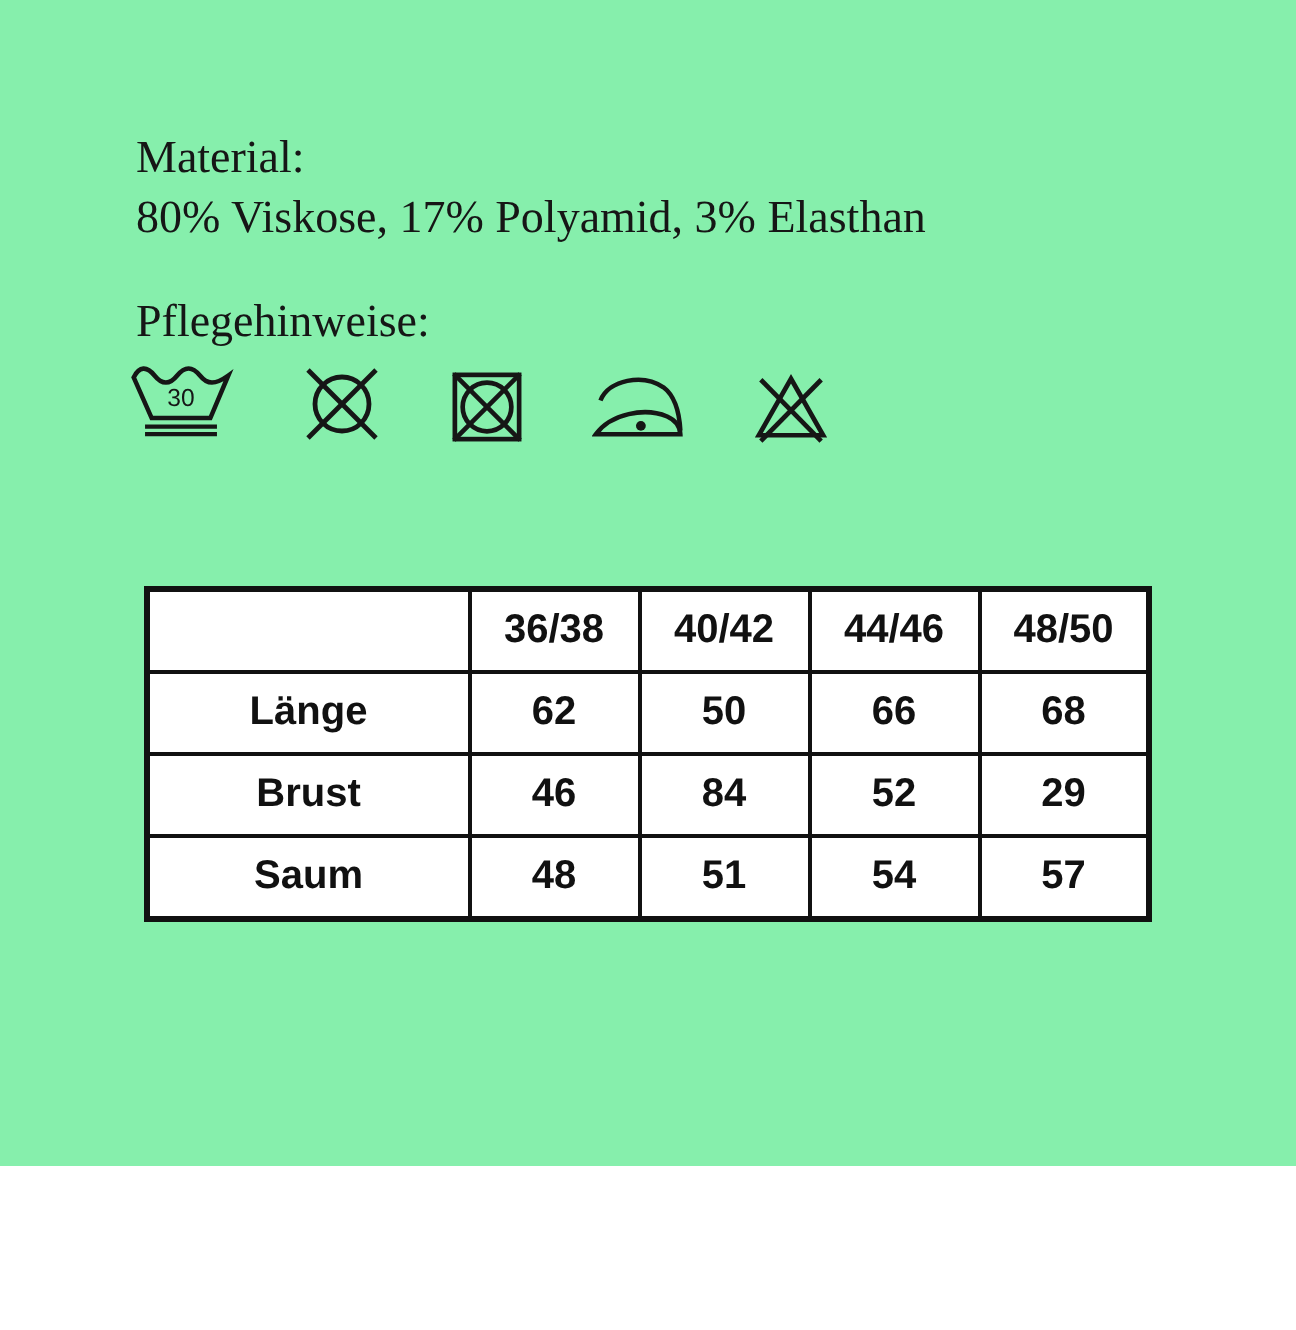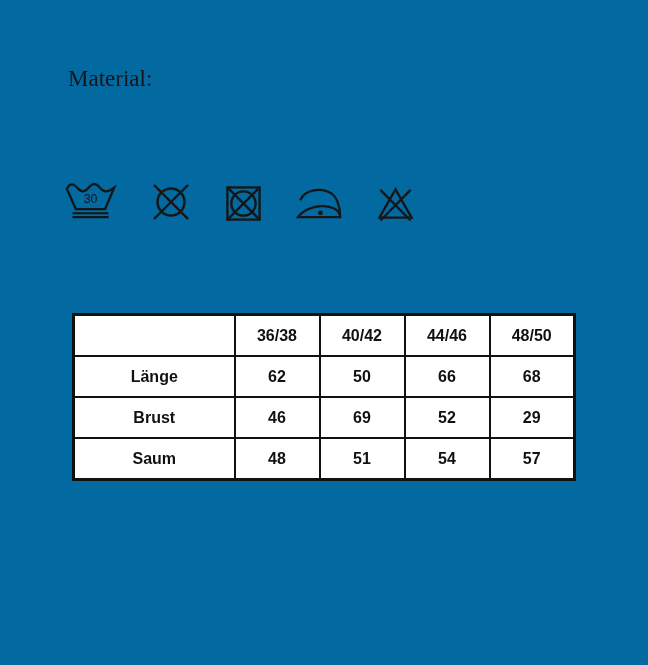--- a/index.html
+++ b/index.html
@@ -3,22 +3,22 @@
 <meta charset="utf-8">
 <style>
   html, body { margin: 0; padding: 0; }
   body {
     width: 648px; height: 665px;
     background: #ffffff;
     font-family: "Liberation Serif", serif;
   }
   .page {
     position: relative;
-    width: 648px; height: 665px;
-    background: #0369a1;
+    width: 648px; height: 583px;
+    background: #86efac;
     overflow: hidden;
   }
   .txt {
     position: absolute;
     font-family: "Liberation Serif", serif;
     font-size: 23px;
     line-height: 30px;
     color: #161616;
     white-space: nowrap;
   }
@@ -32,23 +32,22 @@
   .care-icon { display: block; }
   .size-table {
     position: absolute;
     left: 72px; top: 293px;
     width: 501px;
     border-collapse: collapse;
     table-layout: fixed;
     border: 3px solid #111111;
     font-family: "Liberation Sans", sans-serif;
     font-weight: bold;
-    font-size: 16px;
+    font-size: 20px;
     color: #111111;
-    margin-top: 20px;
   }
   .size-table th, .size-table td {
     border: 2px solid #111111;
     text-align: center;
     vertical-align: middle;
     height: 39px;
     padding: 0;
     background: #ffffff;
   }
   .svg-num {
@@ -56,21 +55,23 @@
     font-size: 13px;
     fill: #161616;
   }
 </style>
 </head>
 <body>
 
 <div class="page">
 
   <div class="txt" style="left:68px; top:64px;">Material:</div>
+  <div class="txt" style="left:68px; top:94px;">80% Viskose, 17% Polyamid, 3% Elasthan</div>
 
+  <div class="txt" style="left:68px; top:146px;">Pflegehinweise:</div>
 
   <div class="care-row">
 
     <svg class="care-icon" width="53" height="42" viewBox="0 0 56 44">
       <path d="M3 9 C6 3, 10 3, 14 8 C18 13, 22 13, 26 8 C30 3, 34 3, 38 8 C42 13, 46 13, 53 8 L43.5 30.5 L12.5 30.5 Z" fill="none" stroke="#161616" stroke-width="2.4"></path>
       <text class="svg-num" x="28" y="24" text-anchor="middle">30</text>
       <line x1="9" y1="35" x2="47" y2="35" stroke="#161616" stroke-width="2.2"></line>
       <line x1="9" y1="39" x2="47" y2="39" stroke="#161616" stroke-width="2.2"></line>
     </svg>
 
@@ -121,21 +122,21 @@
       <tr>
         <td>Länge</td>
         <td>62</td>
         <td>50</td>
         <td>66</td>
         <td>68</td>
       </tr>
       <tr>
         <td>Brust</td>
         <td>46</td>
-        <td>69</td>
+        <td>84</td>
         <td>52</td>
         <td>29</td>
       </tr>
       <tr>
         <td>Saum</td>
         <td>48</td>
         <td>51</td>
         <td>54</td>
         <td>57</td>
       </tr>

